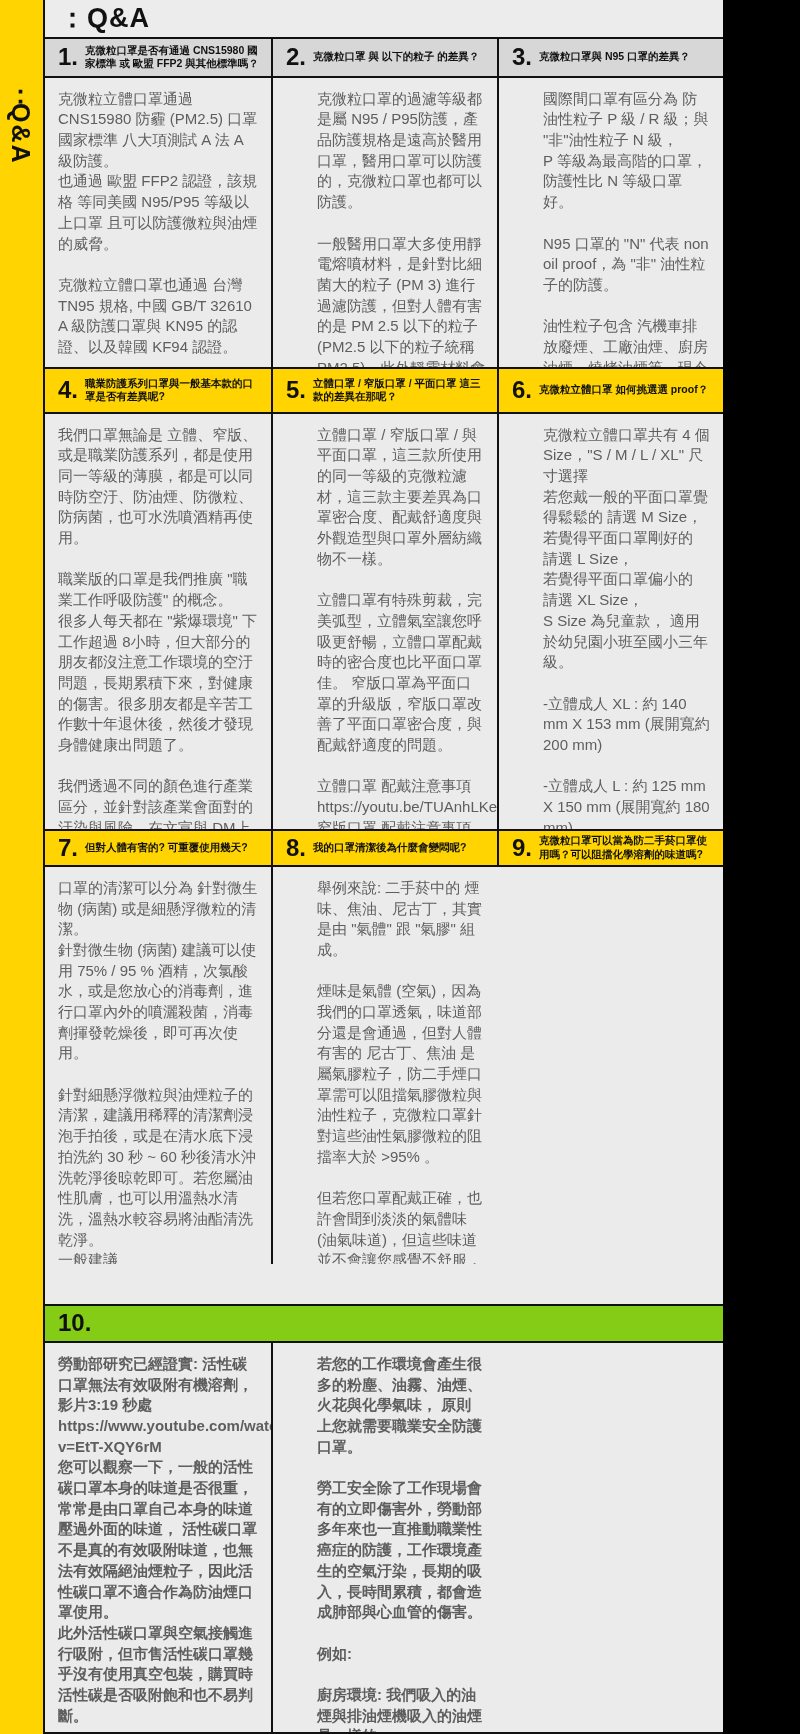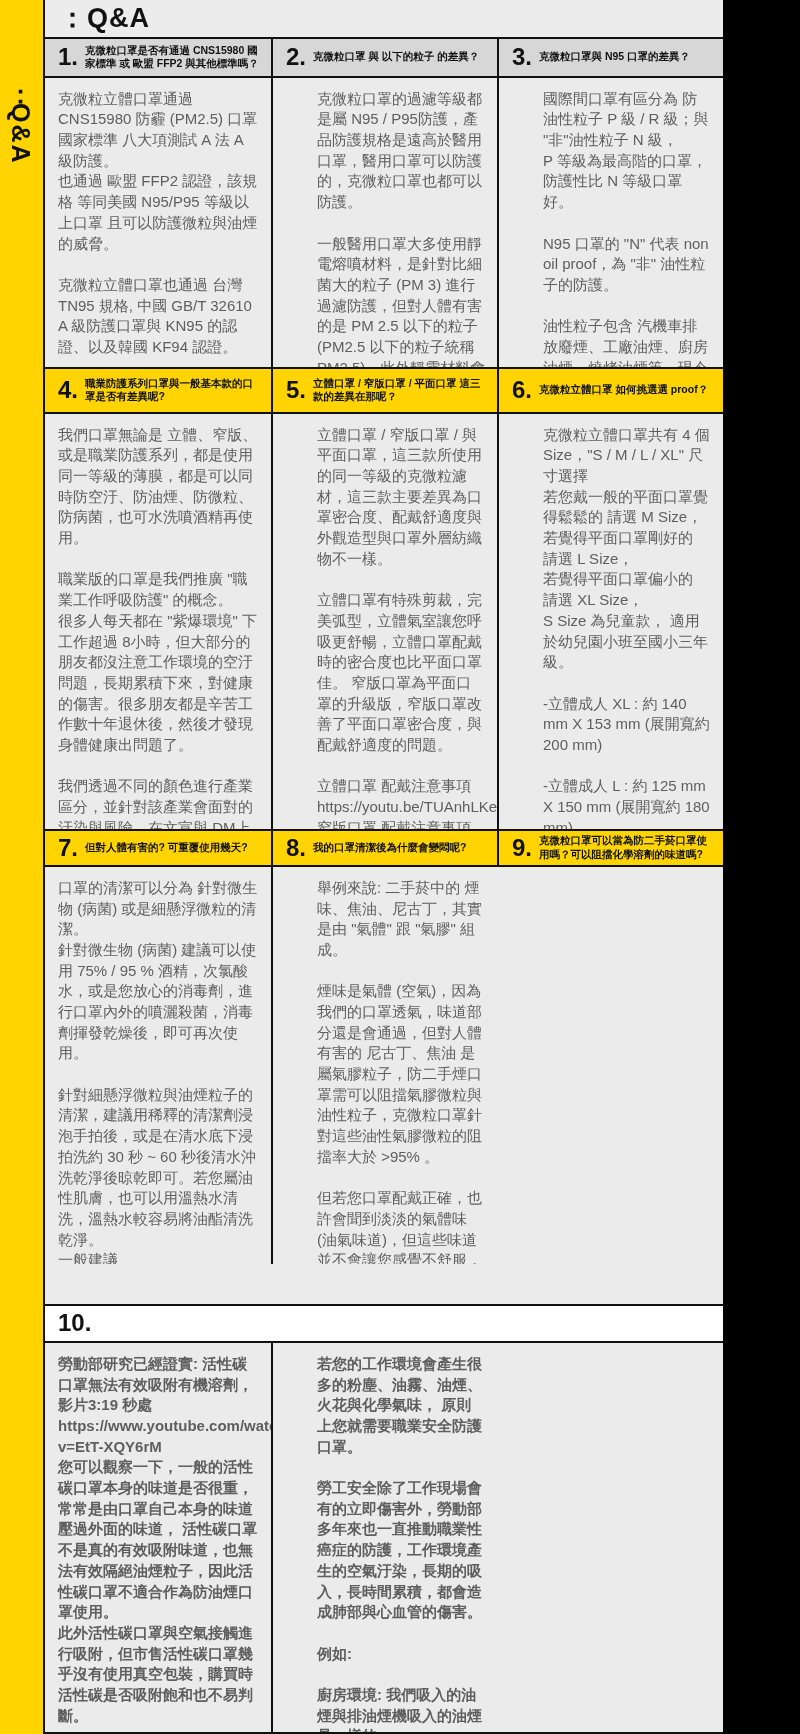--- a/index.html
+++ b/index.html
@@ -9,21 +9,21 @@
   .sidebar { width:45px; height:1734px; background:#ffd400; border-right:2px solid #111; display:flex; justify-content:center; flex-shrink:0; }
   .sidebar-label { writing-mode:vertical-rl; text-orientation:mixed; padding-top:76px; font-size:25px; font-weight:800; color:#111; letter-spacing:2px; }
   .main { width:678px; height:1734px; background:#ebebeb; flex-shrink:0; display:flex; flex-direction:column; border-bottom:2px solid #111; }
   .header { height:44px; background:#ececec; border-bottom:2px solid #111; display:flex; align-items:center; padding-left:14px; }
   .page-title { font-size:27px; font-weight:800; color:#111; letter-spacing:1px; }
 
   .band { display:grid; grid-template-columns:1fr 1fr 1fr; border-bottom:2px solid #111; }
   .band-1 { height:44px; background:#d7d7d7; }
   .band-2 { height:53px; background:#ffd400; }
   .band-3 { height:43px; background:#ffd400; }
-  .band-4 { height:44px; background:#ffffff;margin-top:40px; }
+  .band-4 { height:44px; background:#84cc16;margin-top:40px; }
   .qcell { display:flex; align-items:center; gap:7px; padding:0 8px 0 13px; overflow:hidden; }
   .qcell + .qcell { border-left:2px solid #111; }
   .qnum { font-size:24px; font-weight:800; color:#111; line-height:1; flex-shrink:0; }
   .qtext { font-size:10.5px; font-weight:700; color:#111; line-height:1.3; }
 
   .arow { display:grid; grid-template-columns:1fr 1fr 1fr; }
   .arow-1 { height:289px; }
   .arow-2 { height:415px; }
   .arow-3 { height:397px; border-bottom:0; }
   .arow-4 { height:389px;font-weight:bold; }

